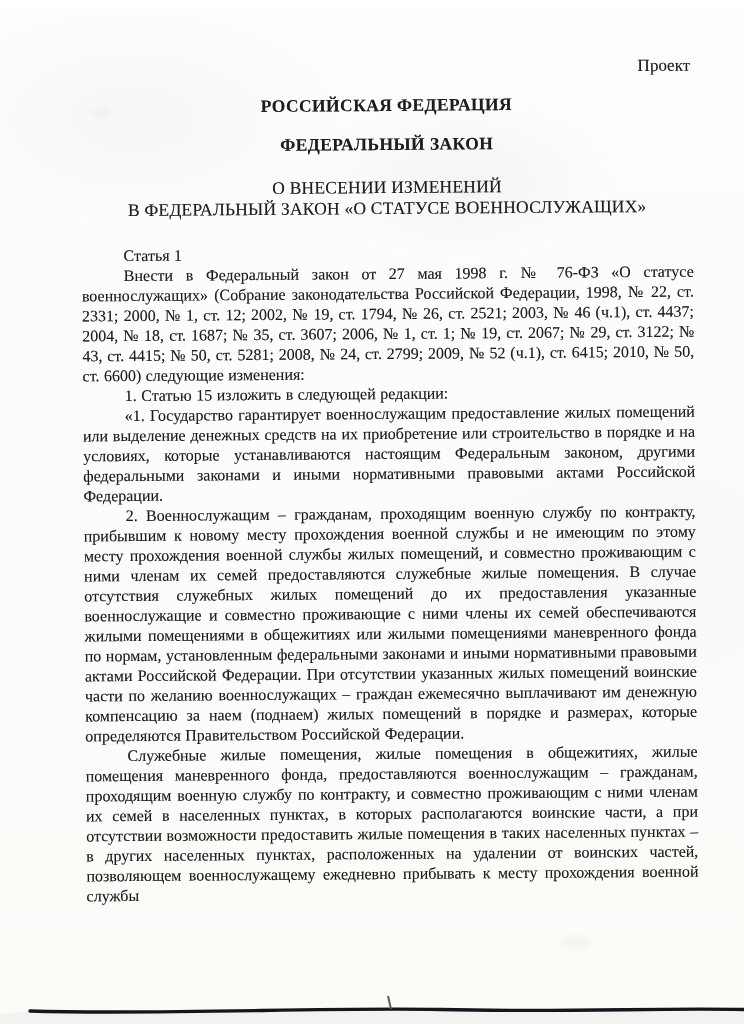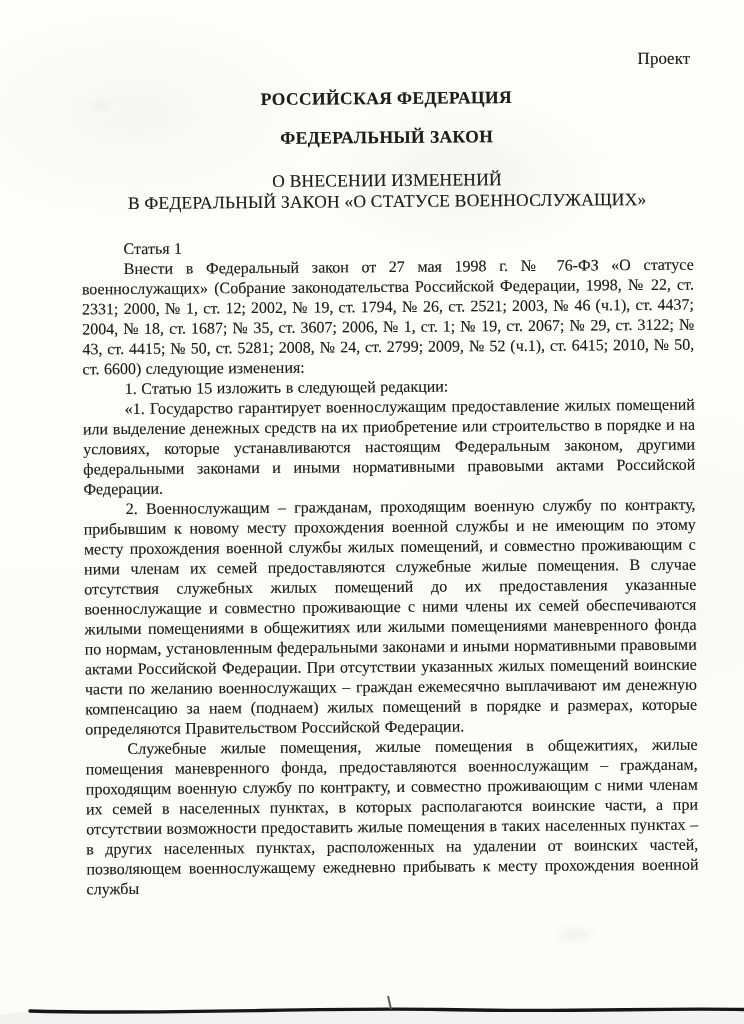--- a/index.html
+++ b/index.html
@@ -16,20 +16,21 @@
   }
   .scan-page {
     position: absolute;
     inset: 0;
     background:
       radial-gradient(ellipse 300px 160px at 18% 11%, rgba(90,90,85,0.04), rgba(0,0,0,0) 70%),
       radial-gradient(ellipse 220px 120px at 62% 17%, rgba(90,90,85,0.05), rgba(0,0,0,0) 70%),
       radial-gradient(ellipse 400px 240px at 85% 55%, rgba(100,100,95,0.03), rgba(0,0,0,0) 70%),
       linear-gradient(180deg, #fdfdfb 0%, #fcfcfa 60%, #fbfbf8 100%);
     overflow: hidden;
+    margin-top: 7px;
   }
   .doc {
     position: absolute;
     left: 80px;
     top: 50px;
     width: 612px;
     color: #1e1d1c;
     transform: rotate(-0.45deg);
     transform-origin: 50% 0;
     text-shadow: 0 0 0.5px rgba(30,29,28,0.45);

